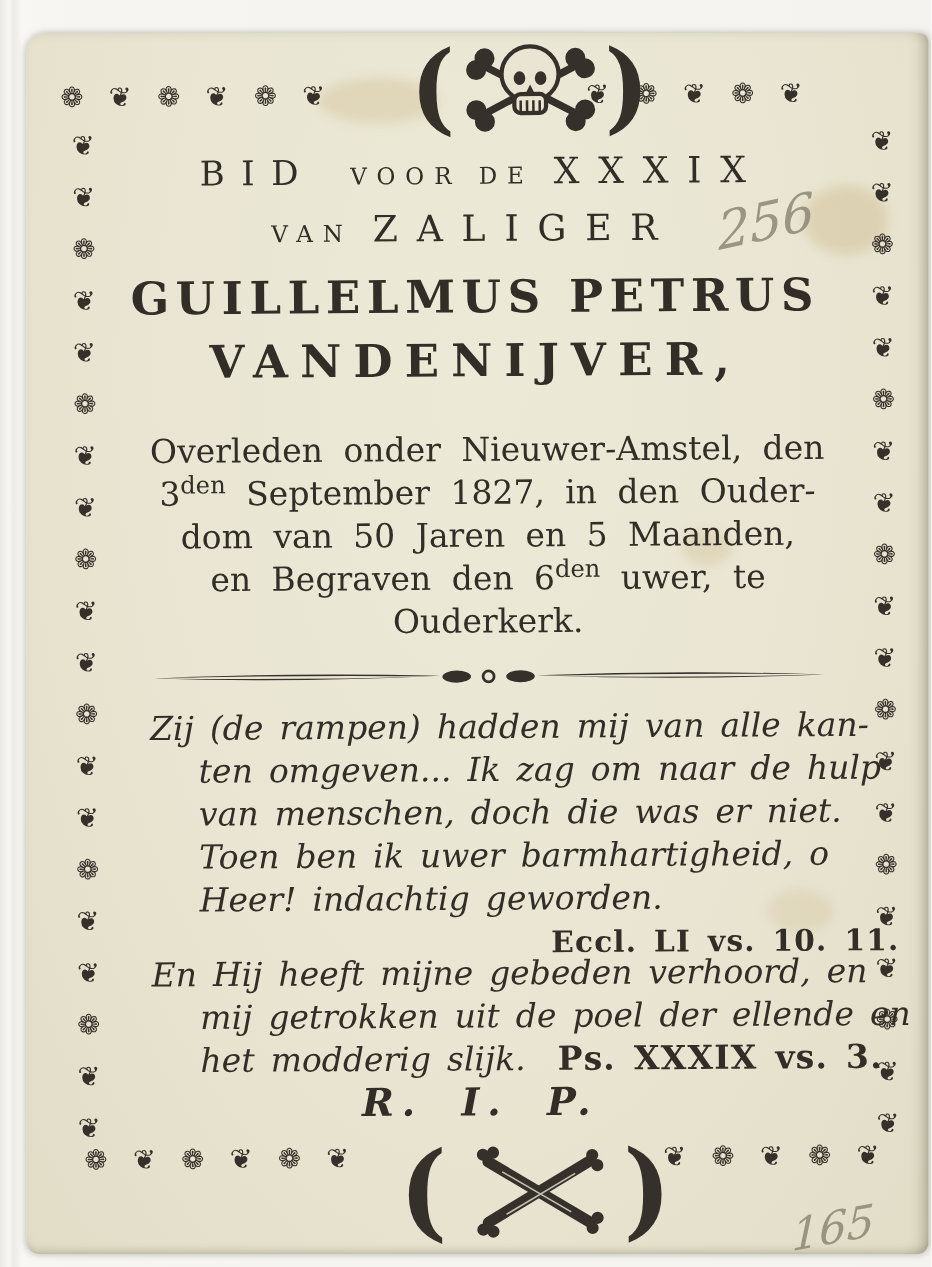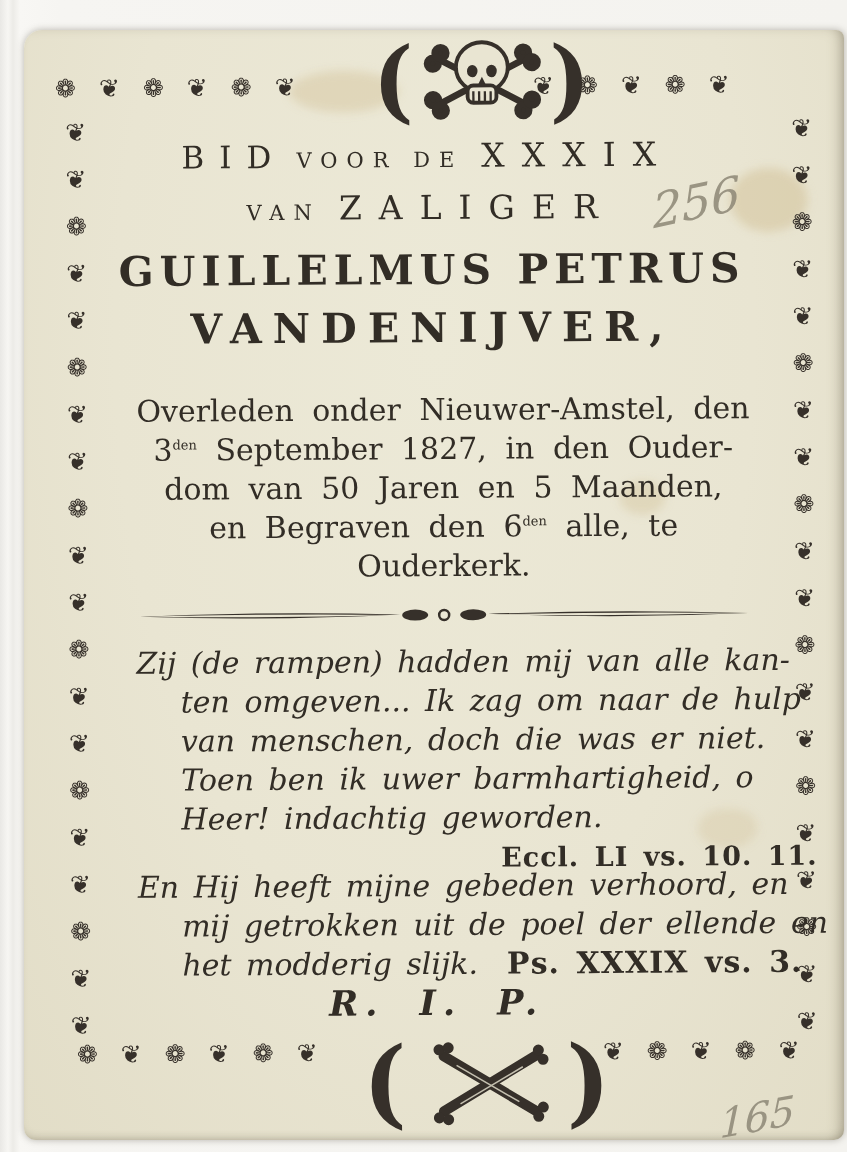--- a/index.html
+++ b/index.html
@@ -23,37 +23,37 @@
 
   .vignette{position:absolute;display:flex;align-items:center;}
   .paren{font-family:"DejaVu Serif","Liberation Serif",serif;color:#36302a;font-weight:bold;line-height:1;}
   .skull-wrap{left:352px;top:2px;}
   .skull-wrap .paren{font-size:86px;transform:scaleY(1.05);}
   .bones-wrap{left:336px;top:1006px;}
   .bones-wrap .paren{font-size:92px;transform:scaleY(1.05);}
 
   .pray{position:absolute;left:0;width:100%;text-align:center;white-space:nowrap;}
   .pray1{top:106px;}
-  .p-lg{font-size:31px;letter-spacing:15px;margin:0 2px;}
+  .p-lg{font-size:31px;letter-spacing:15px;margin:0 24px;}
   .p-sm{font-size:21px;letter-spacing:9px;margin:0 8px;}
   .p-xl{font-size:33px;letter-spacing:17px;margin:0 10px;}
   .pray2{top:158px;}
 
   .hand{position:absolute;color:#8d8776;opacity:.85;font-style:italic;
     font-family:"DejaVu Serif","Liberation Serif",serif;}
   .hand-top{left:630px;top:146px;font-size:47px;transform:rotate(-12deg) skewX(-10deg);}
   .hand-bottom{left:692px;top:1066px;font-size:40px;transform:rotate(-10deg) skewX(-12deg);}
 
   .name{position:absolute;left:0;width:100%;text-align:center;font-weight:bold;white-space:nowrap;}
   .name1{top:216px;font-size:41px;letter-spacing:6px;}
   .name2{top:274px;font-size:41px;letter-spacing:11px;}
 
   .notice{position:absolute;left:70px;width:700px;top:360px;text-align:center;
     font-size:30px;line-height:39px;word-spacing:9px;}
-  .notice sup{font-size:13px;line-height:0;}
+  .notice sup{font-size:22px;line-height:0;}
 
   .rule{position:absolute;left:114px;top:574px;}
 
   .quote{position:absolute;left:112px;width:690px;font-style:italic;font-size:30px;line-height:39px;word-spacing:5px;}
   .quote .cont{padding-left:44px;}
   .q1{top:612px;}
   .q2{top:836px;}
   .cite{font-style:normal;font-weight:bold;font-size:27px;letter-spacing:1px;}
   .cite-line{text-align:right;padding-right:10px;font-style:normal;}
   .rip{position:absolute;left:0;width:100%;top:952px;text-align:center;
@@ -118,21 +118,21 @@
 
       <div class="hand hand-top">256</div>
 
       <div class="name name1">GUILLELMUS PETRUS</div>
       <div class="name name2">VANDENIJVER,</div>
 
       <div class="notice">
         <div>Overleden onder Nieuwer-Amstel, den</div>
         <div><span>3</span><sup>den</sup><span> September 1827, in den Ouder-</span></div>
         <div>dom van 50 Jaren en 5 Maanden,</div>
-        <div><span>en Begraven den 6</span><sup>den</sup><span> alle, te</span></div>
+        <div><span>en Begraven den 6</span><sup>den</sup><span> uwer, te</span></div>
         <div>Ouderkerk.</div>
       </div>
 
       <svg class="rule" width="612" height="22" viewBox="0 0 612 22">
         <path d="M2 11 Q130 6 262 10.2 Q130 16 2 11 Z" fill="#36302a"></path>
         <path d="M2 11 Q130 8.5 262 10.8 Q130 13.5 2 11 Z" fill="#e9e5d2"></path>
         <ellipse cx="277" cy="11" rx="13" ry="5.5" fill="#36302a"></ellipse>
         <circle cx="306" cy="11" r="5" fill="none" stroke="#36302a" stroke-width="2.5"></circle>
         <ellipse cx="335" cy="11" rx="13" ry="5.5" fill="#36302a"></ellipse>
         <path d="M610 11 Q482 6 350 10.2 Q482 16 610 11 Z" fill="#36302a"></path>

